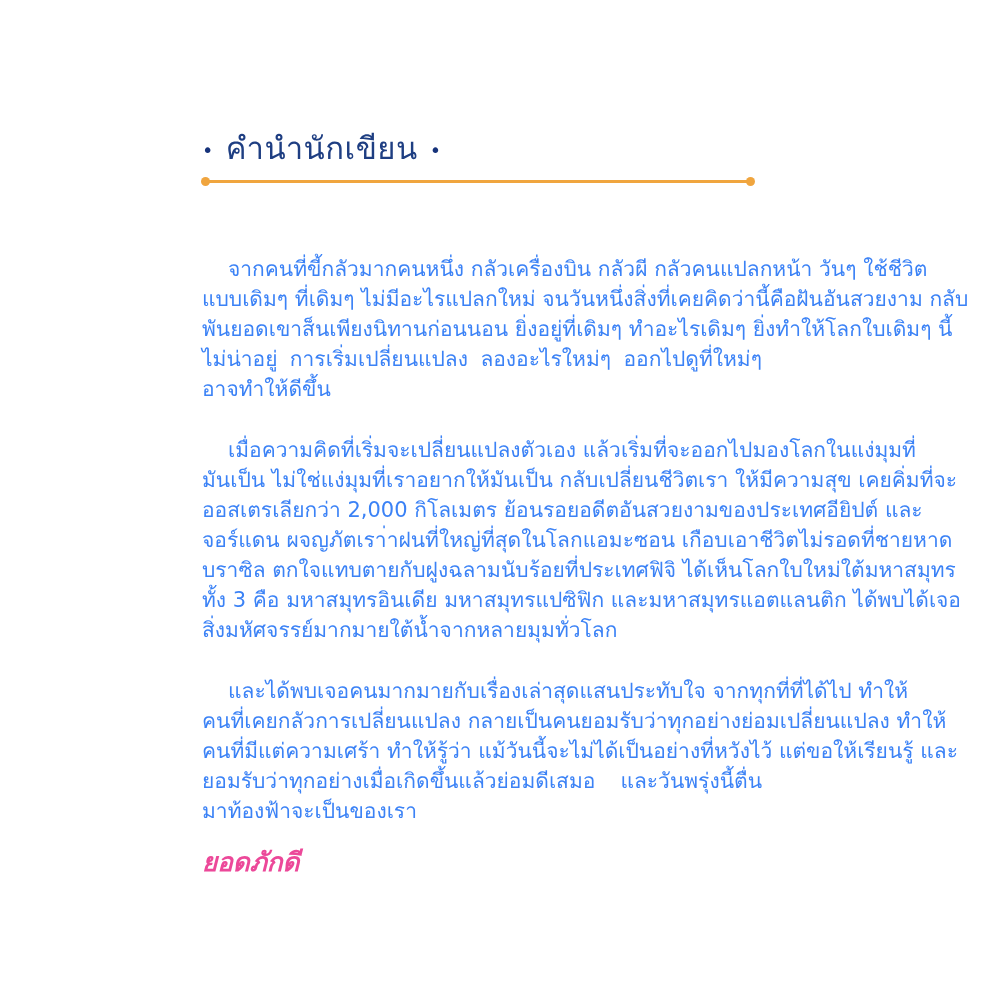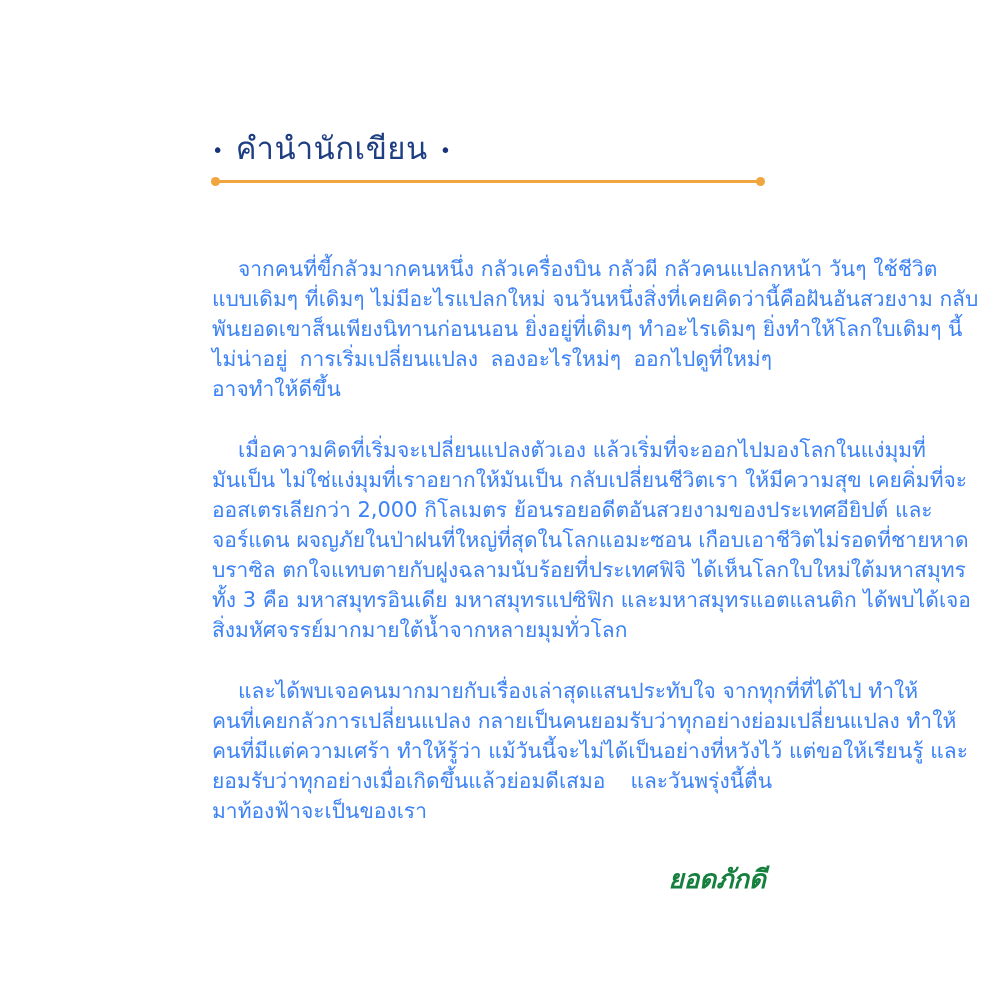--- a/index.html
+++ b/index.html
@@ -10,21 +10,21 @@
   .page {
     position: relative;
     width: 1000px;
     height: 1000px;
     background: #ffffff;
     overflow: hidden;
     font-family: "DejaVu Sans", sans-serif;
   }
   .content {
     position: absolute;
-    left: 212px;
+    left: 202px;
     top: 0;
     width: 560px;
   }
   
   .heading-block {
     margin-top: 126px;
   }
   .heading {
     margin: 0;
     font-size: 31px;
@@ -83,27 +83,26 @@
   }
   .line.indent {
     text-indent: 26px;
   }
   .line.end {
     text-align-last: left;
     white-space: normal;
   }
   
   .signature {
-    margin-top: 36px;
+    margin-top: 19px;
     padding-right: 6px;
-    text-align: right;
     font-size: 26px;
     font-style: italic;
     font-weight: 600;
-    color: #15803d;
+    color: #ec4899;
     line-height: 34px;
   }
 </style>
 </head>
 <body>
 
 <div class="page">
   <div class="content">
 
     <header class="heading-block">
@@ -117,21 +116,21 @@
         <span class="line indent">จากคนที่ขี้กลัวมากคนหนึ่ง กลัวเครื่องบิน กลัวผี กลัวคนแปลกหน้า วันๆ ใช้ชีวิต</span>
         <span class="line">แบบเดิมๆ ที่เดิมๆ ไม่มีอะไรแปลกใหม่ จนวันหนึ่งสิ่งที่เคยคิดว่านี้คือฝันอันสวยงาม กลับ</span>
         <span class="line">พันยอดเขาส็นเพียงนิทานก่อนนอน ยิ่งอยู่ที่เดิมๆ ทำอะไรเดิมๆ ยิ่งทำให้โลกใบเดิมๆ นี้</span>
         <span class="line end">ไม่น่าอยู่ การเริ่มเปลี่ยนแปลง ลองอะไรใหม่ๆ ออกไปดูที่ใหม่ๆ อาจทำให้ดีขึ้น</span>
       </p>
 
       <p class="para">
         <span class="line indent">เมื่อความคิดที่เริ่มจะเปลี่ยนแปลงตัวเอง แล้วเริ่มที่จะออกไปมองโลกในแง่มุมที่</span>
         <span class="line">มันเป็น ไม่ใช่แง่มุมที่เราอยากให้มันเป็น กลับเปลี่ยนชีวิตเรา ให้มีความสุข เคยคิ่มที่จะ</span>
         <span class="line">ออสเตรเลียกว่า 2,000 กิโลเมตร ย้อนรอยอดีตอันสวยงามของประเทศอียิปต์ และ</span>
-        <span class="line">จอร์แดน ผจญภัยในป่าฝนที่ใหญ่ที่สุดในโลกแอมะซอน เกือบเอาชีวิตไม่รอดที่ชายหาด</span>
+        <span class="line">จอร์แดน ผจญภัตเรา่าฝนที่ใหญ่ที่สุดในโลกแอมะซอน เกือบเอาชีวิตไม่รอดที่ชายหาด</span>
         <span class="line">บราซิล ตกใจแทบตายกับฝูงฉลามนับร้อยที่ประเทศฟิจิ ได้เห็นโลกใบใหม่ใต้มหาสมุทร</span>
         <span class="line">ทั้ง 3 คือ มหาสมุทรอินเดีย มหาสมุทรแปซิฟิก และมหาสมุทรแอตแลนติก ได้พบได้เจอ</span>
         <span class="line end">สิ่งมหัศจรรย์มากมายใต้น้ำจากหลายมุมทั่วโลก</span>
       </p>
 
       <p class="para">
         <span class="line indent">และได้พบเจอคนมากมายกับเรื่องเล่าสุดแสนประทับใจ จากทุกที่ที่ได้ไป ทำให้</span>
         <span class="line">คนที่เคยกลัวการเปลี่ยนแปลง กลายเป็นคนยอมรับว่าทุกอย่างย่อมเปลี่ยนแปลง ทำให้</span>
         <span class="line">คนที่มีแต่ความเศร้า ทำให้รู้ว่า แม้วันนี้จะไม่ได้เป็นอย่างที่หวังไว้ แต่ขอให้เรียนรู้ และ</span>
         <span class="line end">ยอมรับว่าทุกอย่างเมื่อเกิดขึ้นแล้วย่อมดีเสมอ และวันพรุ่งนี้ตื่นมาท้องฟ้าจะเป็นของเรา</span>

